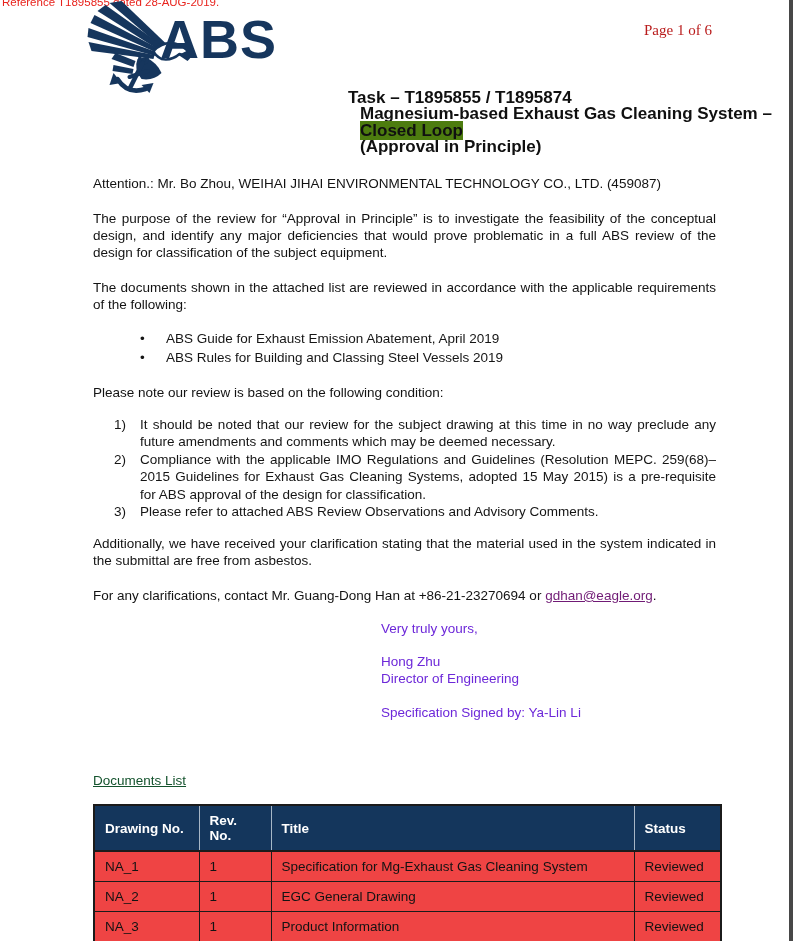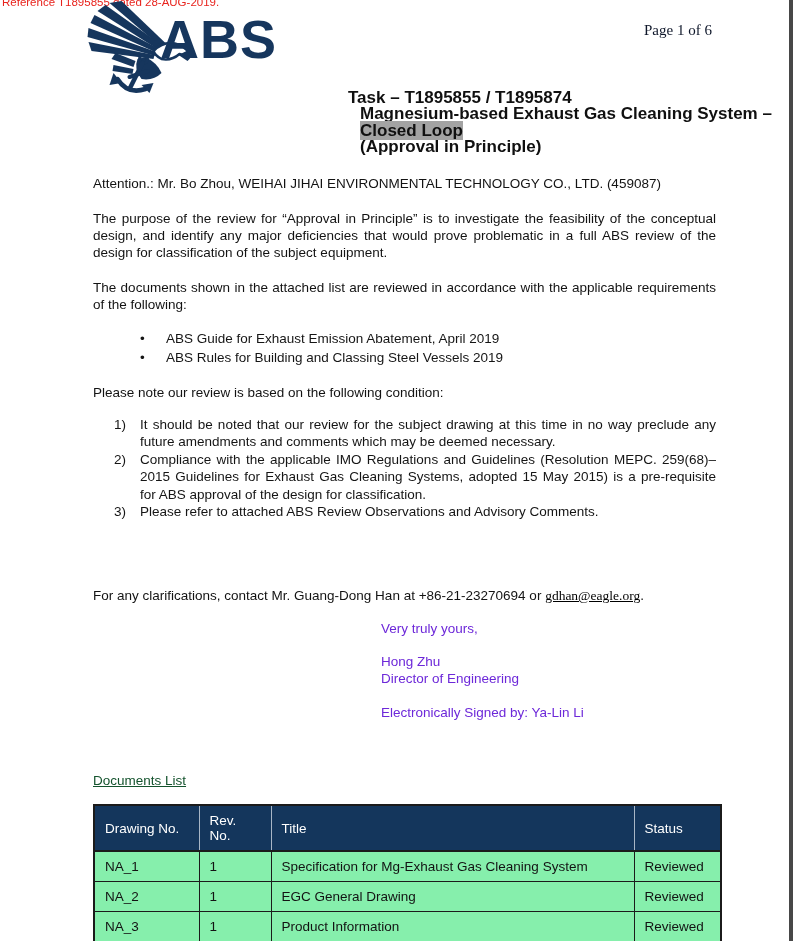--- a/index.html
+++ b/index.html
@@ -11,54 +11,54 @@
   .edge-bar { position:absolute; right:0; top:0; width:4px; height:941px; background:#474747; }
 
   .ref-line { position:absolute; left:2px; top:-4px; font-size:11.5px; color:#e8231d; white-space:nowrap; }
 
   .logo-eagle { position:absolute; left:86px; top:1px; width:128px; height:92px; }
   .logo-abs {
     position:absolute; left:160px; top:12px; font-size:54px; line-height:1;
     font-weight:bold; color:#16365d; letter-spacing:1px;
   }
 
-  .page-num { position:absolute; left:644px; top:22px; font-family:"Liberation Serif","DejaVu Serif",serif; font-size:15px; color:#0f172a; }
+  .page-num { position:absolute; left:644px; top:22px; font-family:"Liberation Serif","DejaVu Serif",serif; font-size:15px; color:#b91c1c; }
 
   .task-block { position:absolute; left:348px; top:90px; font-size:17px; line-height:16.3px; font-weight:bold; color:#101010; }
   .task-indent { padding-left:12px; }
-  .hl { background:#a3a3a3; }
+  .hl { background:#4d7c0f; }
 
   .p { position:absolute; left:93px; width:623px; font-size:13.5px; line-height:17.2px; color:#131313; }
   .just { text-align:justify; }
 
   .bullets { position:absolute; left:140px; top:330px; width:560px; font-size:13.5px; }
   .bullets .li { display:flex; line-height:17.2px; margin-bottom:2px; }
   .bullets .marker { flex:0 0 26px; }
 
   .numbered { position:absolute; left:114px; top:416px; width:602px; font-size:13.5px; }
   .numbered .li { display:flex; line-height:17.4px; }
   .numbered .marker { flex:0 0 26px; }
   .numbered .litext { flex:1; text-align:justify; }
 
   .sig { position:absolute; left:381px; font-size:13.5px; line-height:17.2px; color:#6d28d9; }
 
-  .email-link { color:#000000; text-decoration:underline; cursor:pointer;font-family:Liberation Serif, serif; }
+  .email-link { color:#701a75; text-decoration:underline; cursor:pointer; }
 
   .docs-heading { position:absolute; left:93px; top:773px; font-size:13.5px; text-decoration:underline; color:#14532d; }
 
   .docs-table { position:absolute; left:93px; top:804px; border-collapse:collapse; table-layout:fixed; width:627px; font-size:13.5px; }
   .docs-table th {
-    background:#14365c; color:#ffffff; font-weight:normal; text-align:left;
+    background:#14365c; color:#ffffff; font-weight:bold; text-align:left;
     padding:7px 10px; border-right:1px solid #a8b6c6; border-bottom:2px solid #1b1b1b;
   }
   .docs-table th:last-child { border-right:none; }
   .docs-table { border:2px solid #1b1b1b; }
   .docs-table td {
     border:1px solid #1b1b1b; padding:6px 10px; height:17px; color:#131313;
-    background:#86efac; white-space:nowrap; overflow:hidden;
+    background:#ef4444; white-space:nowrap; overflow:hidden;
   }
 </style>
 </head>
 <body>
 
 <div class="page">
 
   <div class="edge-bar"></div>
 
   <div class="ref-line">Reference T1895855 dated 28-AUG-2019.</div>
@@ -124,31 +124,32 @@
       <div class="li">
         <span class="marker">2)</span>
         <span class="litext">Compliance with the applicable IMO Regulations and Guidelines (Resolution MEPC. 259(68)– 2015 Guidelines for Exhaust Gas Cleaning Systems, adopted 15 May 2015) is a pre-requisite for ABS approval of the design for classification.</span>
       </div>
       <div class="li">
         <span class="marker">3)</span>
         <span class="litext">Please refer to attached ABS Review Observations and Advisory Comments.</span>
       </div>
     </div>
 
+  <div class="p just" style="top:535px;">Additionally, we have received your clarification stating that the material used in the system indicated in the submittal are free from asbestos.</div>
 
   <div class="p" style="top:587px;">
     <span>For any clarifications, contact Mr. Guang-Dong Han at +86-21-23270694 or </span><a class="email-link">gdhan@eagle.org</a><span>.</span>
   </div>
 
   <div class="sig" style="top:620px;">Very truly yours,</div>
   <div class="sig" style="top:653px;">
     <div>Hong Zhu</div>
     <div>Director of Engineering</div>
   </div>
-  <div class="sig" style="top:704px;">Electronically Signed by: Ya-Lin Li</div>
+  <div class="sig" style="top:704px;">Specification Signed by: Ya-Lin Li</div>
 
   <div class="docs-heading">Documents List</div>
 
   <table class="docs-table">
     <colgroup>
         <col style="width:105px">
         <col style="width:72px">
         <col style="width:363px">
         <col style="width:87px">
       </colgroup>

